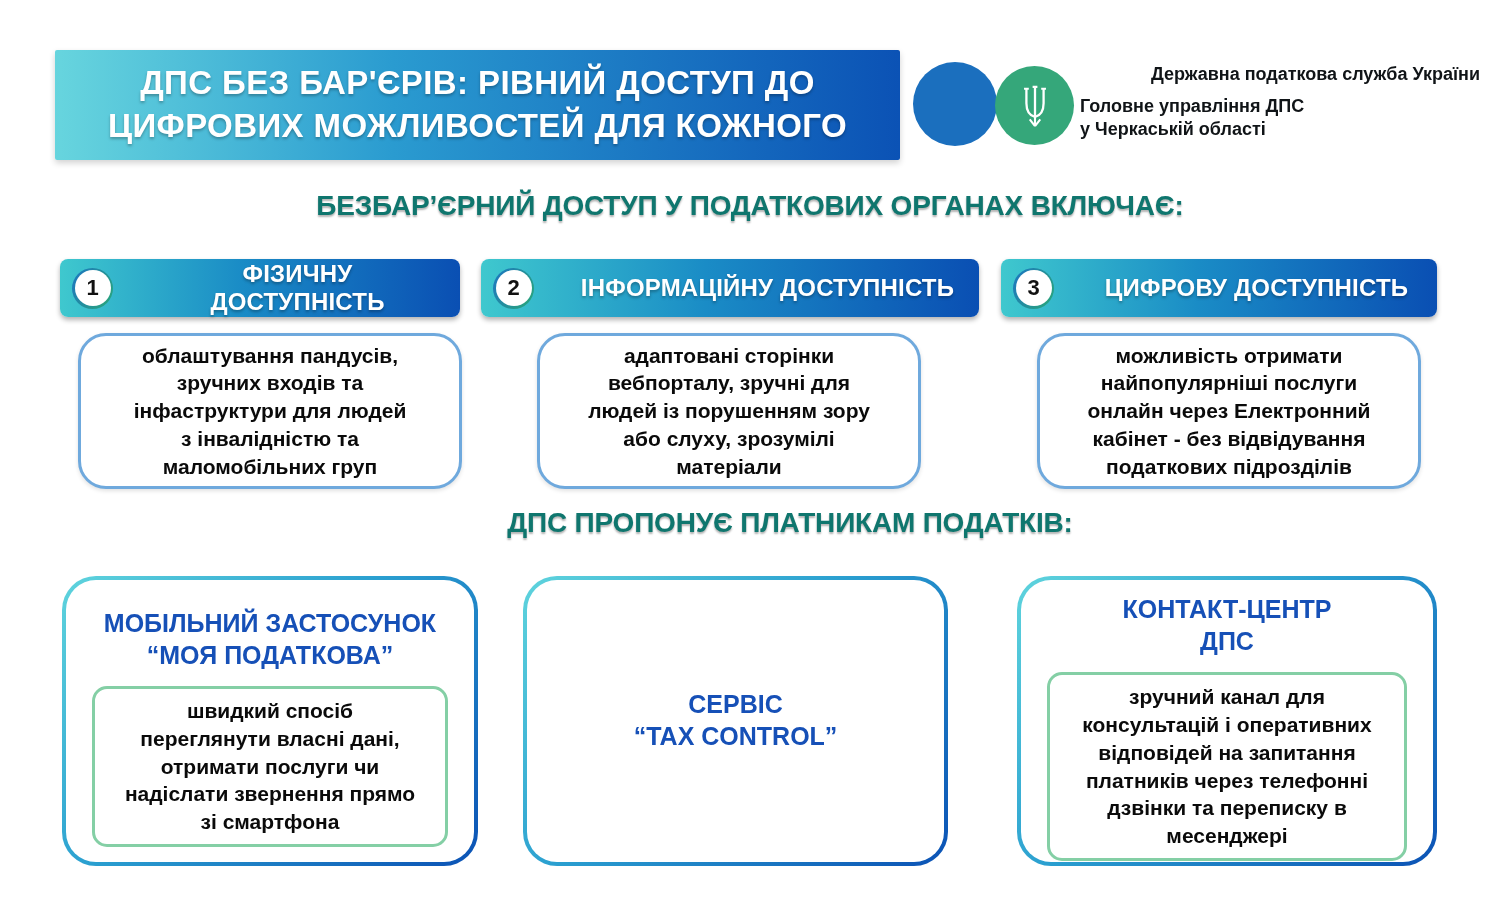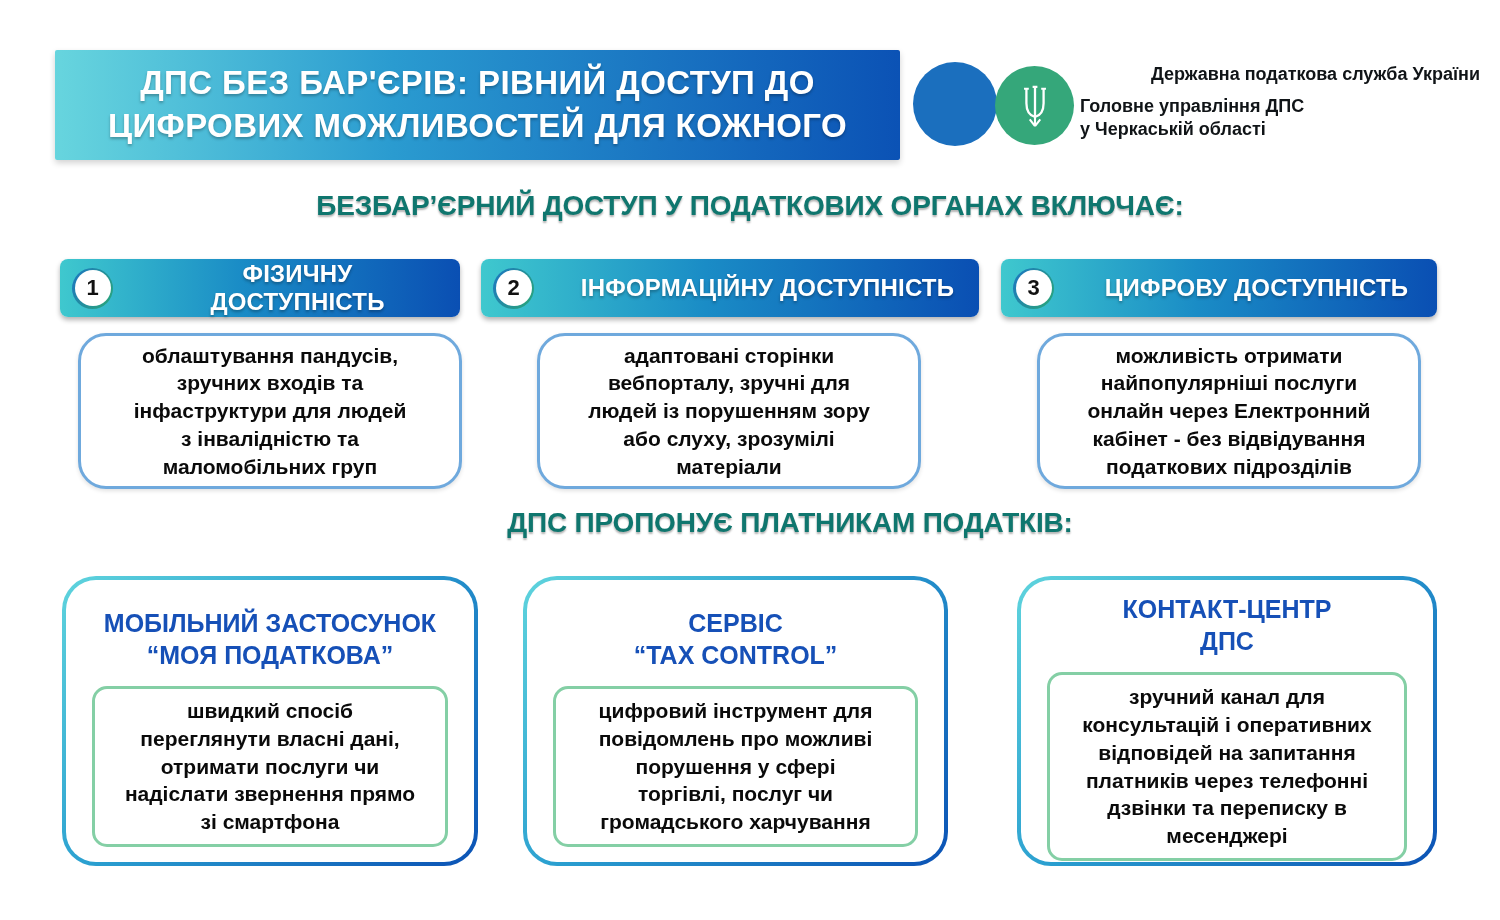--- a/index.html
+++ b/index.html
@@ -151,27 +151,20 @@
 отримати послуги чи
 надіслати звернення прямо
 зі смартфона</div>
       </div>
     </div>
   </div>
   <div class="card c2">
     <div class="card-inner">
       <div class="card-title">СЕРВІС
 “TAX CONTROL”</div>
-      <div class="card-box">
-        <div class="card-box-text">цифровий інструмент для
-повідомлень про можливі
-порушення у сфері
-торгівлі, послуг чи
-громадського харчування</div>
-      </div>
     </div>
   </div>
   <div class="card c3">
     <div class="card-inner">
       <div class="card-title">КОНТАКТ-ЦЕНТР
 ДПС</div>
       <div class="card-box">
         <div class="card-box-text">зручний канал для
 консультацій і оперативних
 відповідей на запитання

